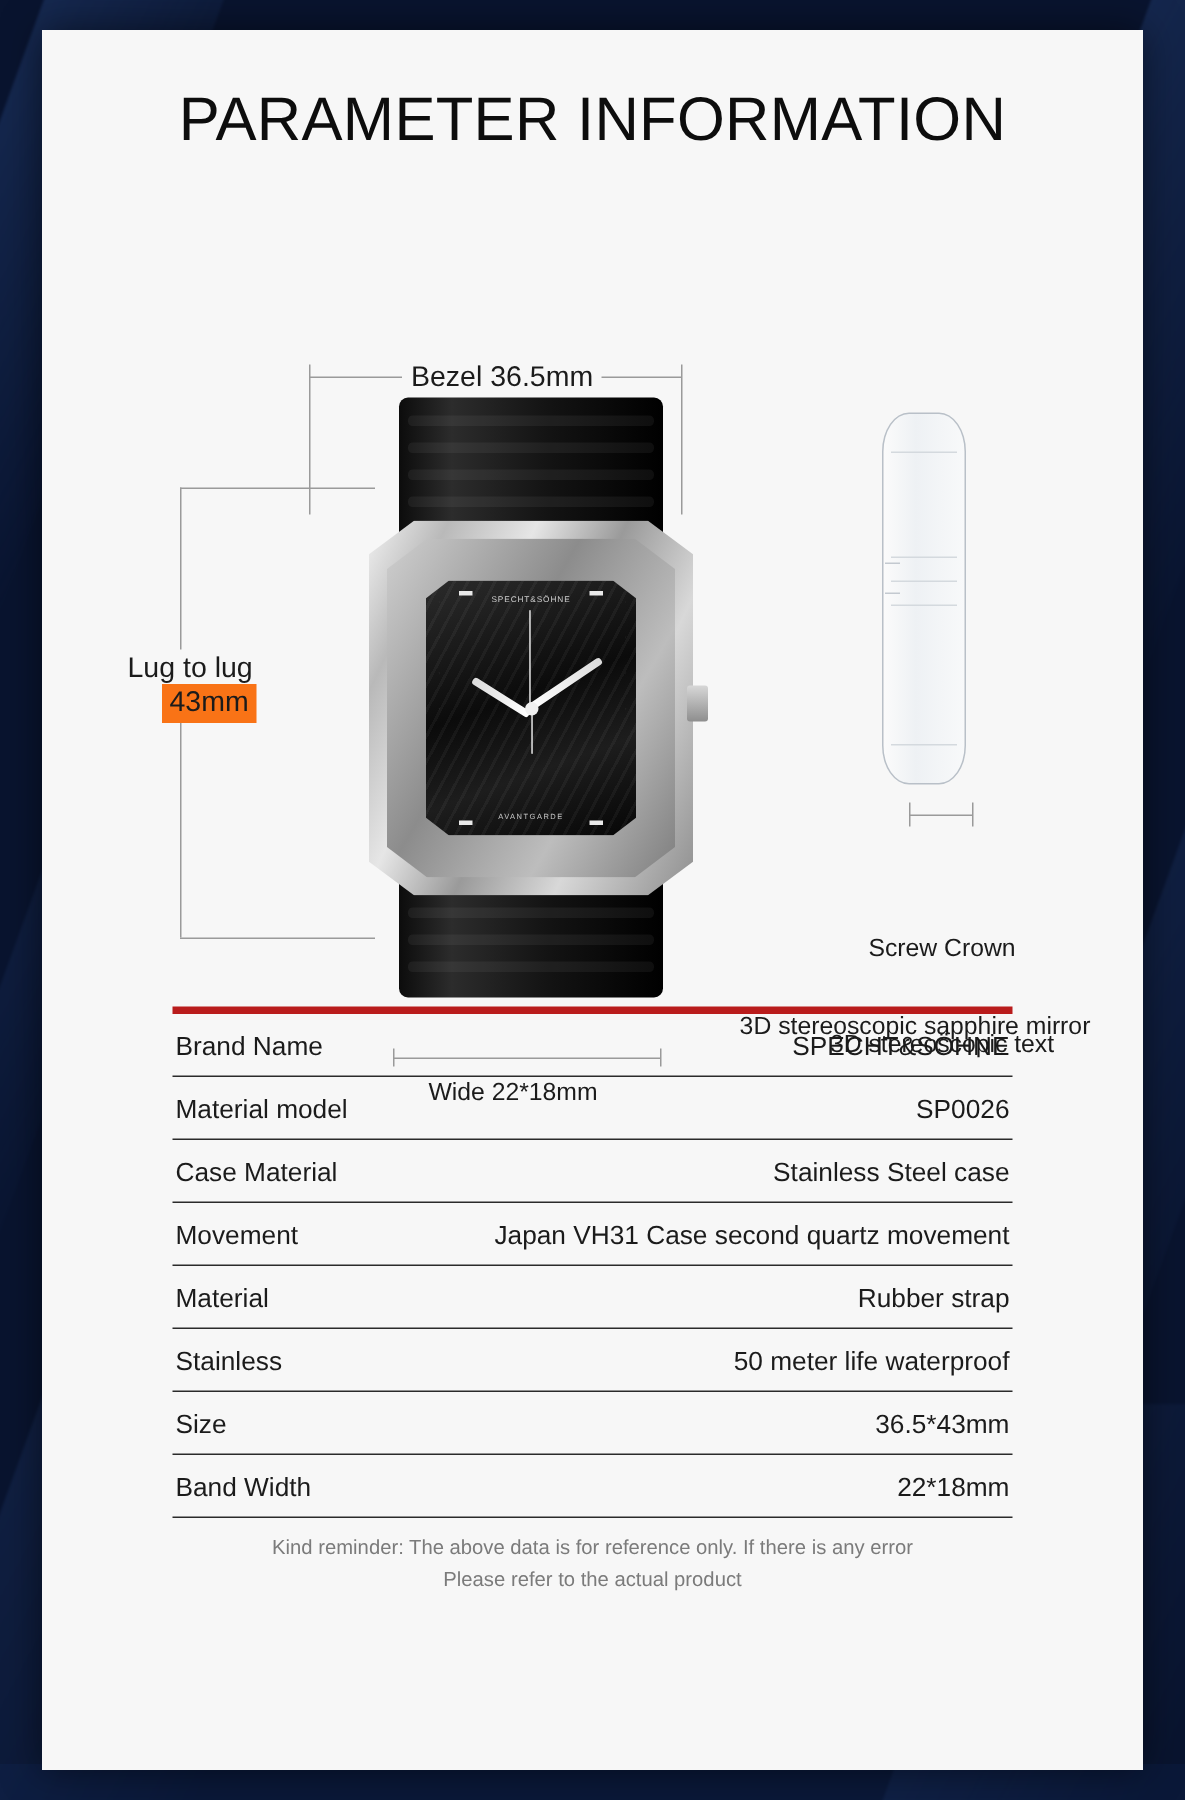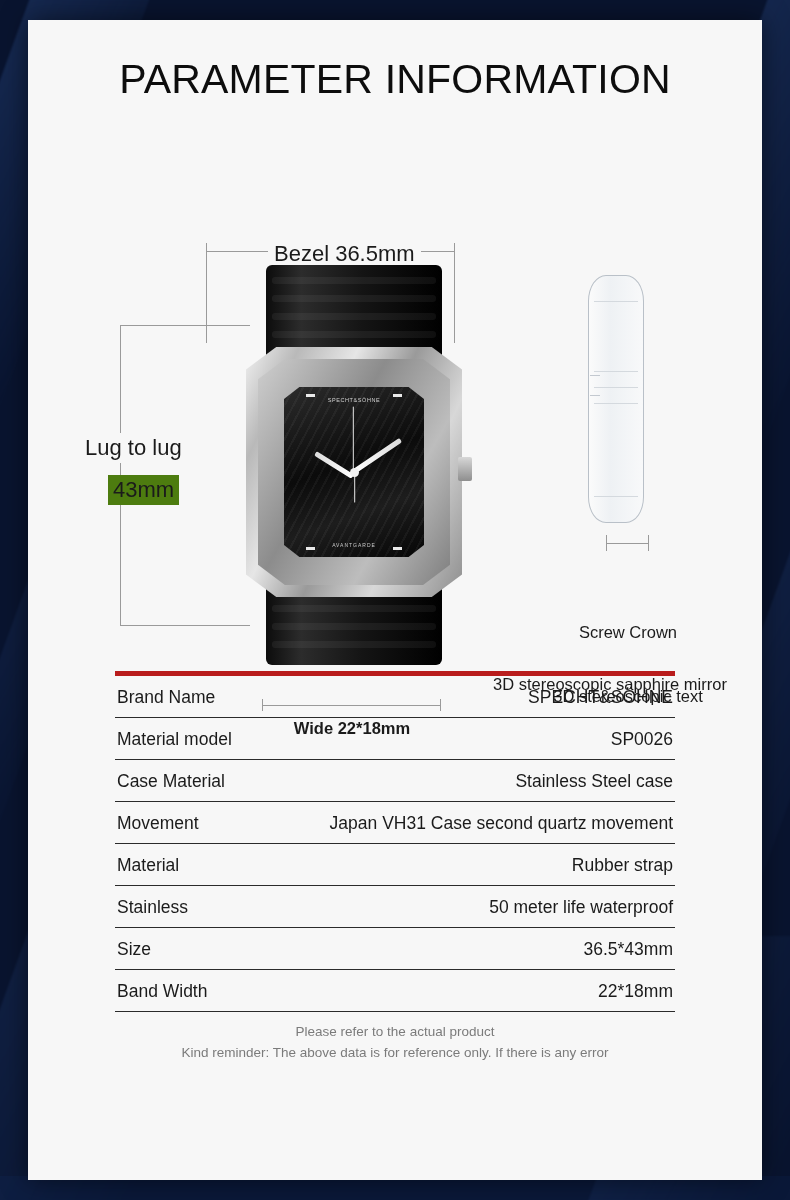--- a/index.html
+++ b/index.html
@@ -60,21 +60,21 @@
     position: relative;
     width: 734px;
     height: 560px;
   }
   .dim-line { position: absolute; background: #9a9a9a; }
   .h-line { height: 1px; }
   .v-line { width: 1px; }
   .tick { position: absolute; background: #9a9a9a; width: 1px; }
   .dim-label {
     position: absolute;
-    font-size: 22px;
+    font-size: 19px;
     color: #1b1b1b;
     white-space: nowrap;
   }
   .caption {
     position: absolute;
     font-size: 16.5px;
     color: #1b1b1b;
     white-space: nowrap;
     text-align: center;
   }
@@ -259,21 +259,21 @@
 
       <div class="dim-line h-line" style="left:178px; top:148px; width:248px;"></div>
       <div class="tick" style="left:178px; top:140px; height:100px;"></div>
       <div class="tick" style="left:426px; top:140px; height:100px;"></div>
       <div class="dim-label" style="left:240px; top:138px; background:#f7f7f7; padding:0 6px;">Bezel 36.5mm</div>
 
       <div class="dim-line v-line" style="left:92px; top:222px; height:300px;"></div>
       <div class="dim-line h-line" style="left:92px; top:222px; width:130px;"></div>
       <div class="dim-line h-line" style="left:92px; top:522px; width:130px;"></div>
       <div class="dim-label" style="left:52px; top:330px; background:#f7f7f7; padding:2px 5px; text-align:left;">Lug to lug</div>
-      <div class="dim-label" style="left:80px; top:372px; background:#4d7c0f; padding:2px 5px;">43mm</div>
+      <div class="dim-label" style="left:80px; top:353px; background:#f97316; padding:2px 5px;">43mm</div>
 
       <div class="watch">
         <div class="strap-top">
           <div class="strap-rib" style="top:12px;"></div>
           <div class="strap-rib" style="top:30px;"></div>
           <div class="strap-rib" style="top:48px;"></div>
           <div class="strap-rib" style="top:66px;"></div>
           <div class="strap-rib" style="top:84px;"></div>
         </div>
         <div class="strap-bot">
@@ -323,21 +323,21 @@
       <div class="tick" style="left:578px; top:432px; height:16px;"></div>
       <div class="tick" style="left:620px; top:432px; height:16px;"></div>
 
       <div class="caption" style="left:456px; top:520px; width:288px;">Screw Crown</div>
       <div class="caption" style="left:420px; top:572px; width:324px;">3D stereoscopic sapphire mirror</div>
       <div class="caption" style="left:456px; top:584px; width:288px;">3D stereoscopic text</div>
 
       <div class="dim-line h-line" style="left:234px; top:602px; width:178px;"></div>
       <div class="tick" style="left:234px; top:596px; height:12px;"></div>
       <div class="tick" style="left:412px; top:596px; height:12px;"></div>
-      <div class="caption" style="left:196px; top:616px; width:256px;font-weight:bold;">Wide 22*18mm</div>
+      <div class="caption" style="left:186px; top:616px; width:256px;">Wide 22*18mm</div>
     </div>
 
     <table class="spec-table">
       <tbody>
         <tr>
           <td class="spec-label">Brand Name</td>
           <td class="spec-value">SPECHT&amp;SÖHNE</td>
         </tr>
         <tr>
           <td class="spec-label">Material model</td>
@@ -364,18 +364,18 @@
           <td class="spec-value">36.5*43mm</td>
         </tr>
         <tr>
           <td class="spec-label">Band Width</td>
           <td class="spec-value">22*18mm</td>
         </tr>
       </tbody>
     </table>
 
     <div class="note">
+      <div>Kind reminder: The above data is for reference only. If there is any error</div>
       <div>Please refer to the actual product</div>
-      <div>Kind reminder: The above data is for reference only. If there is any error</div>
     </div>
 
   </div>
 </div>
 
 </body></html>

